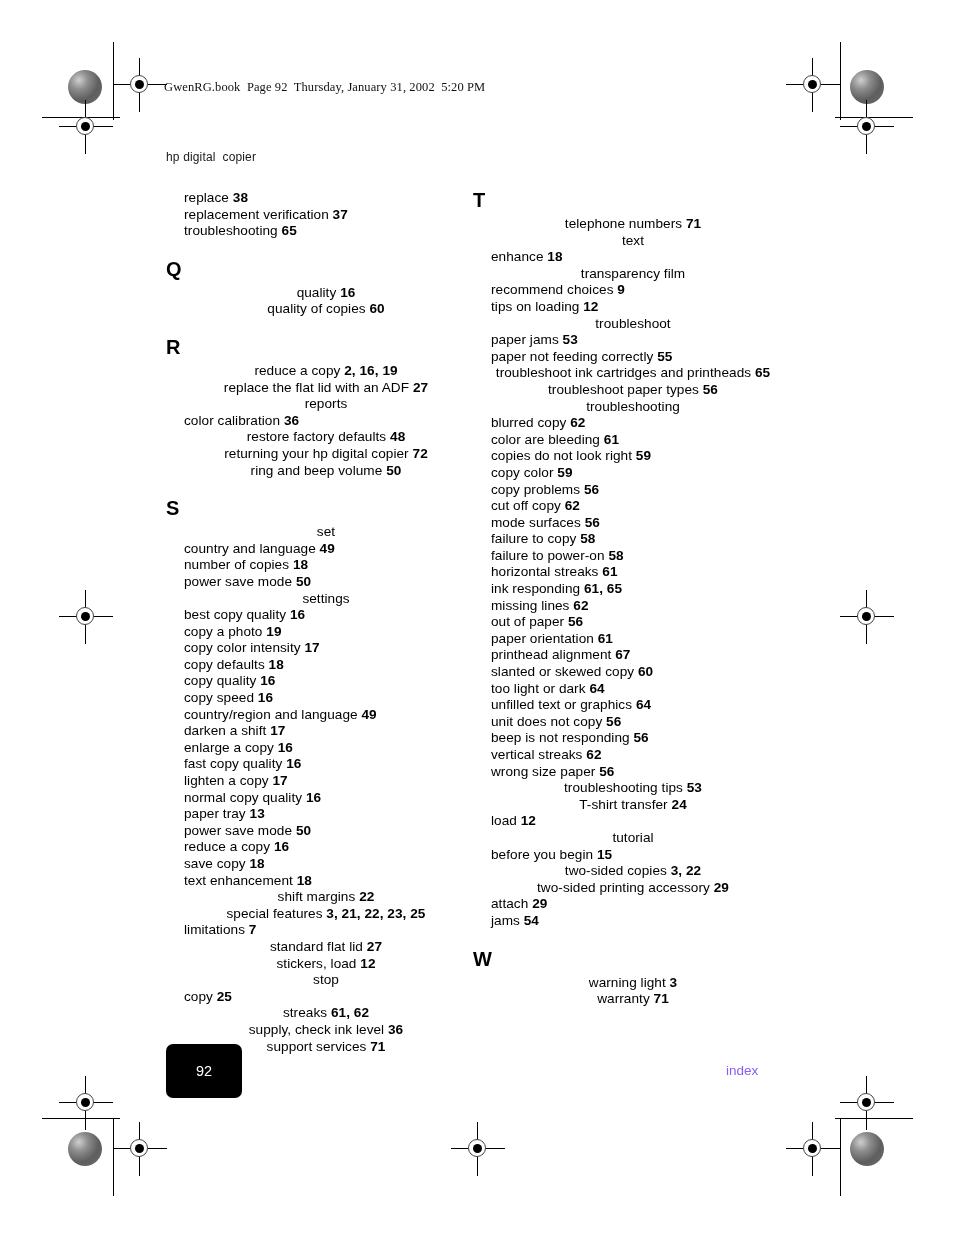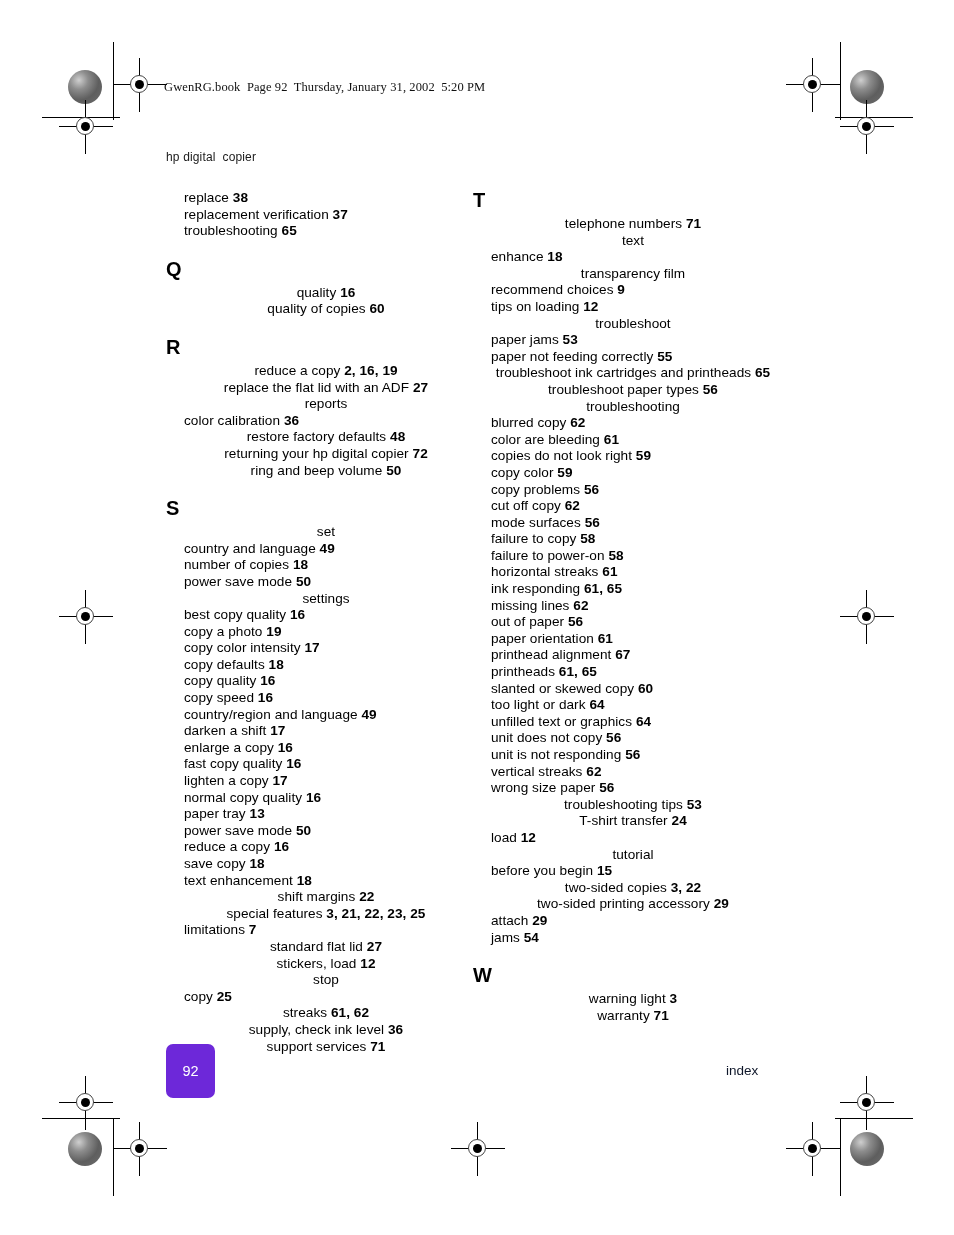--- a/index.html
+++ b/index.html
@@ -121,36 +121,36 @@
   .entry.lvl2 { padding-left: 18px; }
   .entry .pg {
     font-weight: bold;
   }
 
   
   .folio-box {
     position: absolute;
     left: 166px;
     top: 1044px;
-    width: 49px;
+    width: 76px;
     height: 54px;
-    background: #6d28d9;
+    background: #000000;
     border-radius: 7px;
     color: #fff;
     font-size: 14.5px;
     display: flex;
     align-items: center;
     justify-content: center;
   }
   .folio-label {
     position: absolute;
     left: 726px;
     top: 1063px;
     font-size: 13.5px;
-    color: #0f172a;
+    color: #8b5cf6;
   }
 </style>
 </head>
 <body>
 
 <div id="page">
 
   <div class="cropline" style="left:113px; top:42px; width:1px; height:78px;"></div>
   <div class="cropline" style="left:42px; top:117px; width:78px; height:1px;"></div>
   <div class="cropline" style="left:840px; top:42px; width:1px; height:78px;"></div>
@@ -309,26 +309,25 @@
       <div class="entry lvl2"><span class="term">cut off copy</span> <span class="pg">62</span></div>
       <div class="entry lvl2"><span class="term">mode surfaces</span> <span class="pg">56</span></div>
       <div class="entry lvl2"><span class="term">failure to copy</span> <span class="pg">58</span></div>
       <div class="entry lvl2"><span class="term">failure to power-on</span> <span class="pg">58</span></div>
       <div class="entry lvl2"><span class="term">horizontal streaks</span> <span class="pg">61</span></div>
       <div class="entry lvl2"><span class="term">ink responding</span> <span class="pg">61, 65</span></div>
       <div class="entry lvl2"><span class="term">missing lines</span> <span class="pg">62</span></div>
       <div class="entry lvl2"><span class="term">out of paper</span> <span class="pg">56</span></div>
       <div class="entry lvl2"><span class="term">paper orientation</span> <span class="pg">61</span></div>
       <div class="entry lvl2"><span class="term">printhead alignment</span> <span class="pg">67</span></div>
-      <div class="entry lvl2"><span class="term">printheads</span> <span class="pg">61, 65</span></div>
       <div class="entry lvl2"><span class="term">slanted or skewed copy</span> <span class="pg">60</span></div>
       <div class="entry lvl2"><span class="term">too light or dark</span> <span class="pg">64</span></div>
       <div class="entry lvl2"><span class="term">unfilled text or graphics</span> <span class="pg">64</span></div>
       <div class="entry lvl2"><span class="term">unit does not copy</span> <span class="pg">56</span></div>
-      <div class="entry lvl2"><span class="term">unit is not responding</span> <span class="pg">56</span></div>
+      <div class="entry lvl2"><span class="term">beep is not responding</span> <span class="pg">56</span></div>
       <div class="entry lvl2"><span class="term">vertical streaks</span> <span class="pg">62</span></div>
       <div class="entry lvl2"><span class="term">wrong size paper</span> <span class="pg">56</span></div>
       <div class="entry lvl1"><span class="term">troubleshooting tips</span> <span class="pg">53</span></div>
       <div class="entry lvl1"><span class="term">T-shirt transfer</span> <span class="pg">24</span></div>
       <div class="entry lvl2"><span class="term">load</span> <span class="pg">12</span></div>
       <div class="entry lvl1"><span class="term">tutorial</span></div>
       <div class="entry lvl2"><span class="term">before you begin</span> <span class="pg">15</span></div>
       <div class="entry lvl1"><span class="term">two-sided copies</span> <span class="pg">3, 22</span></div>
       <div class="entry lvl1"><span class="term">two-sided printing accessory</span> <span class="pg">29</span></div>
       <div class="entry lvl2"><span class="term">attach</span> <span class="pg">29</span></div>

